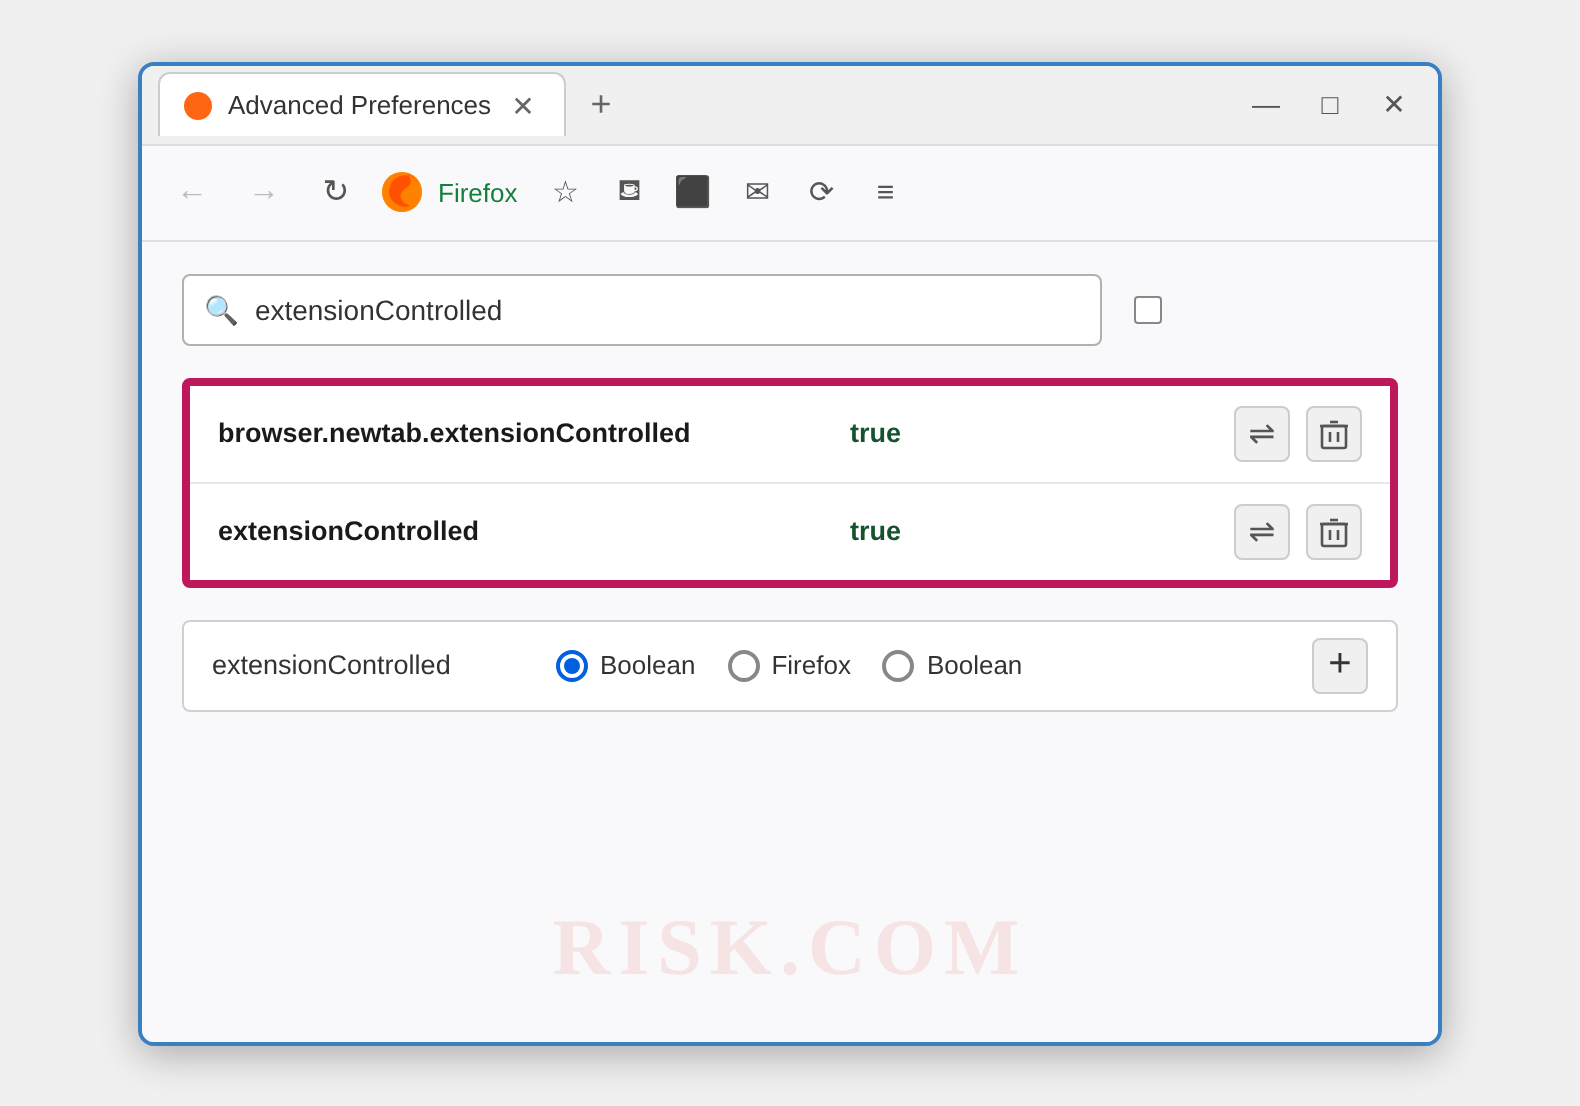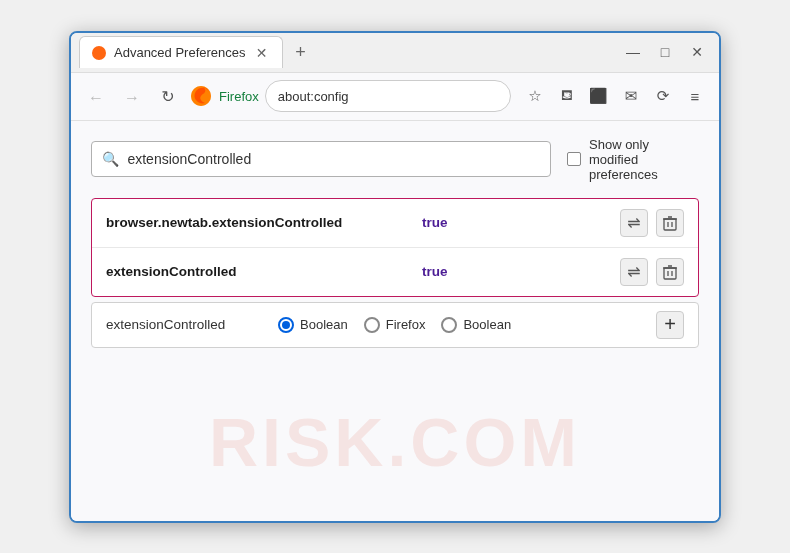--- a/index.html
+++ b/index.html
@@ -173,30 +173,30 @@
       background: #f9f9fb;
       padding: 16px 20px;
       min-height: 400px;
       position: relative;
       overflow: hidden;
     }
 
     
     .watermark {
       position: absolute;
-      bottom: 40px;
+      bottom: 24px;
       left: 50%;
       transform: translateX(-50%);
-      font-size: 68px;
+      font-size: 40px;
       font-weight: 900;
       color: rgba(220, 80, 60, 0.12);
       letter-spacing: 4px;
       white-space: nowrap;
       pointer-events: none;
-      font-family: Liberation Sans, sans-serif;
+      font-family: Liberation Serif, serif;
       text-transform: uppercase;
     }
 
     
     .search-section {
       display: flex;
       align-items: center;
       gap: 16px;
       margin-bottom: 16px;
     }
@@ -233,25 +233,25 @@
       width: 14px;
       height: 14px;
       border: 1.5px solid #888;
       background: #fff;
       border-radius: 2px;
       flex-shrink: 0;
     }
 
     
     .results-table {
-      border: 1px solid #be185d;
+      border: 4px solid #be185d;
       border-radius: 4px;
       background: #fff;
       overflow: hidden;
-      margin-bottom: 5px;
+      margin-bottom: 16px;
     }
 
     .result-row {
       display: flex;
       align-items: center;
       padding: 10px 14px;
       border-bottom: 1px solid #e8e8e8;
       gap: 8px;
       min-height: 44px;
     }
@@ -263,21 +263,21 @@
     .pref-name {
       font-weight: 700;
       font-size: 13.5px;
       color: #1a1a1a;
       min-width: 300px;
     }
 
     .pref-value {
       font-weight: 700;
       font-size: 13.5px;
-      color: #4c1d95;
+      color: #14532d;
       margin-left: 8px;
     }
 
     .row-actions {
       margin-left: auto;
       display: flex;
       align-items: center;
       gap: 8px;
     }
 
@@ -394,23 +394,20 @@
     <div class="nav-btn">↻</div>
 
     <svg class="firefox-logo" viewBox="0 0 24 24" xmlns="http://www.w3.org/2000/svg">
       <circle cx="12" cy="12" r="10" fill="#ff9500"></circle>
       <path d="M12 2C6.48 2 2 6.48 2 12s4.48 10 10 10 10-4.48 10-10S17.52 2 12 2z" fill="#ff6d00" opacity="0.5"></path>
       <path d="M20 8c-1-2-3-4-6-5 2 1 3 3 2 5-1 2-3 2-4 4-1 1-1 3 0 4 1 2 3 2 4 3-3 1-7 0-9-3-2-2-2-6 0-9 2-3 6-4 9-3 2 0 3 2 4 4z" fill="#ff3d00" opacity="0.7"></path>
     </svg>
 
     <span class="firefox-brand">Firefox</span>
 
-    <div class="address-bar">
-      <span>about:config</span>
-    </div>
 
     <div class="nav-icons">
       <div class="nav-icon-btn">☆</div>
       <div class="nav-icon-btn">⛾</div>
       <div class="nav-icon-btn">⬛</div>
       <div class="nav-icon-btn">✉</div>
       <div class="nav-icon-btn">⟳</div>
       <div class="nav-icon-btn">≡</div>
     </div>
   </div>
@@ -419,21 +416,20 @@
 
     <div class="watermark">RISK.COM</div>
 
     <div class="search-section">
       <div class="pref-search">
         <span class="search-icon-wrap">🔍</span>
         <span>extensionControlled</span>
       </div>
       <label class="show-modified">
         <div class="checkbox-box"></div>
-        <span>Show only modified preferences</span>
       </label>
     </div>
 
     <div class="results-table">
 
       <div class="result-row">
         <span class="pref-name">browser.newtab.extensionControlled</span>
         <span class="pref-value">true</span>
         <div class="row-actions">
           <div class="action-btn" title="Toggle">⇌</div>

